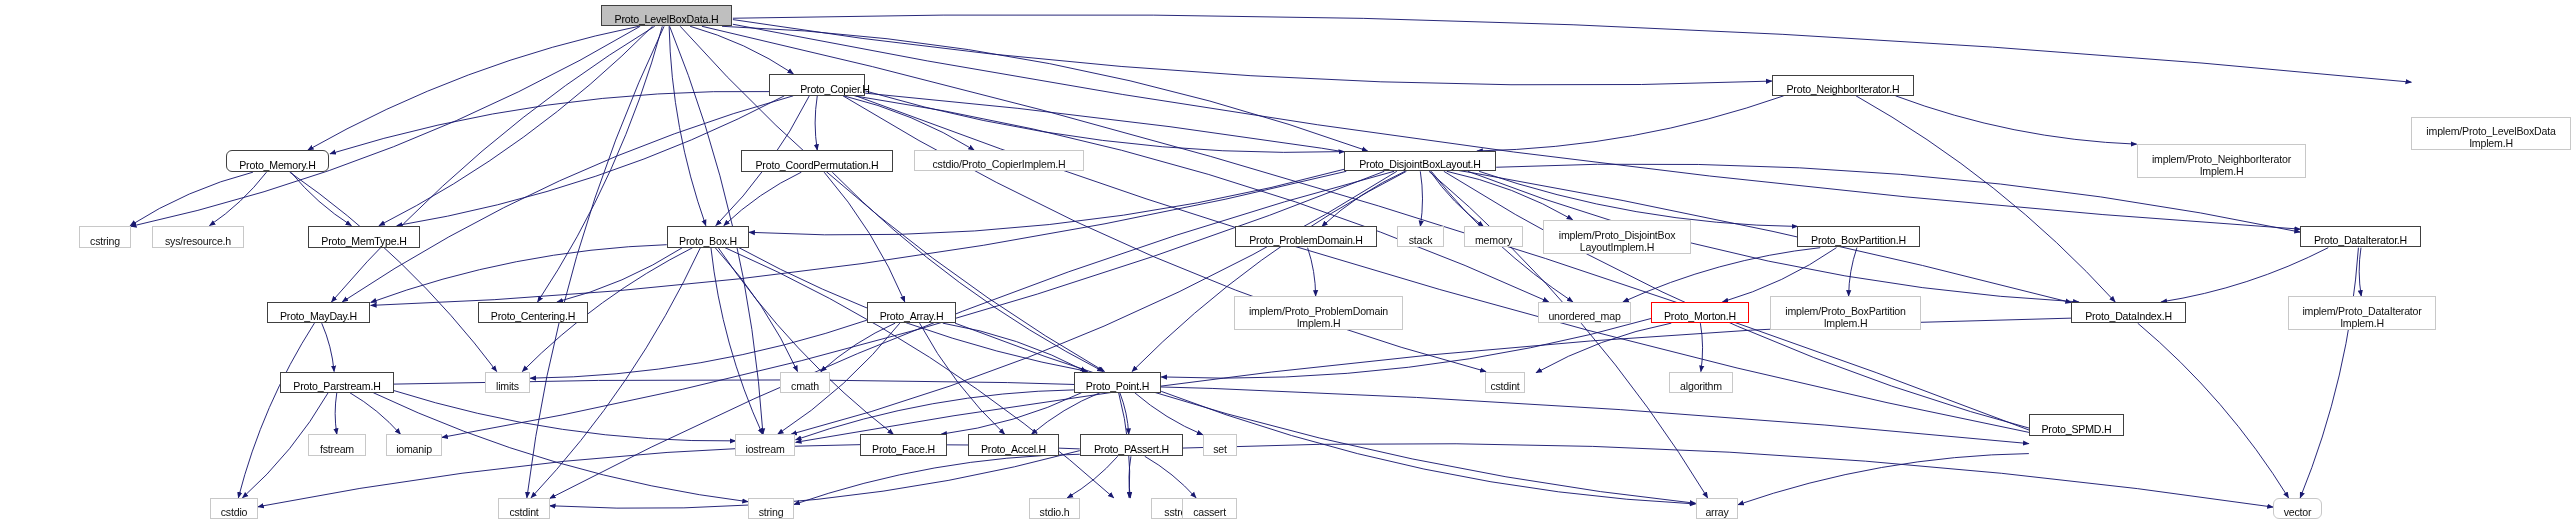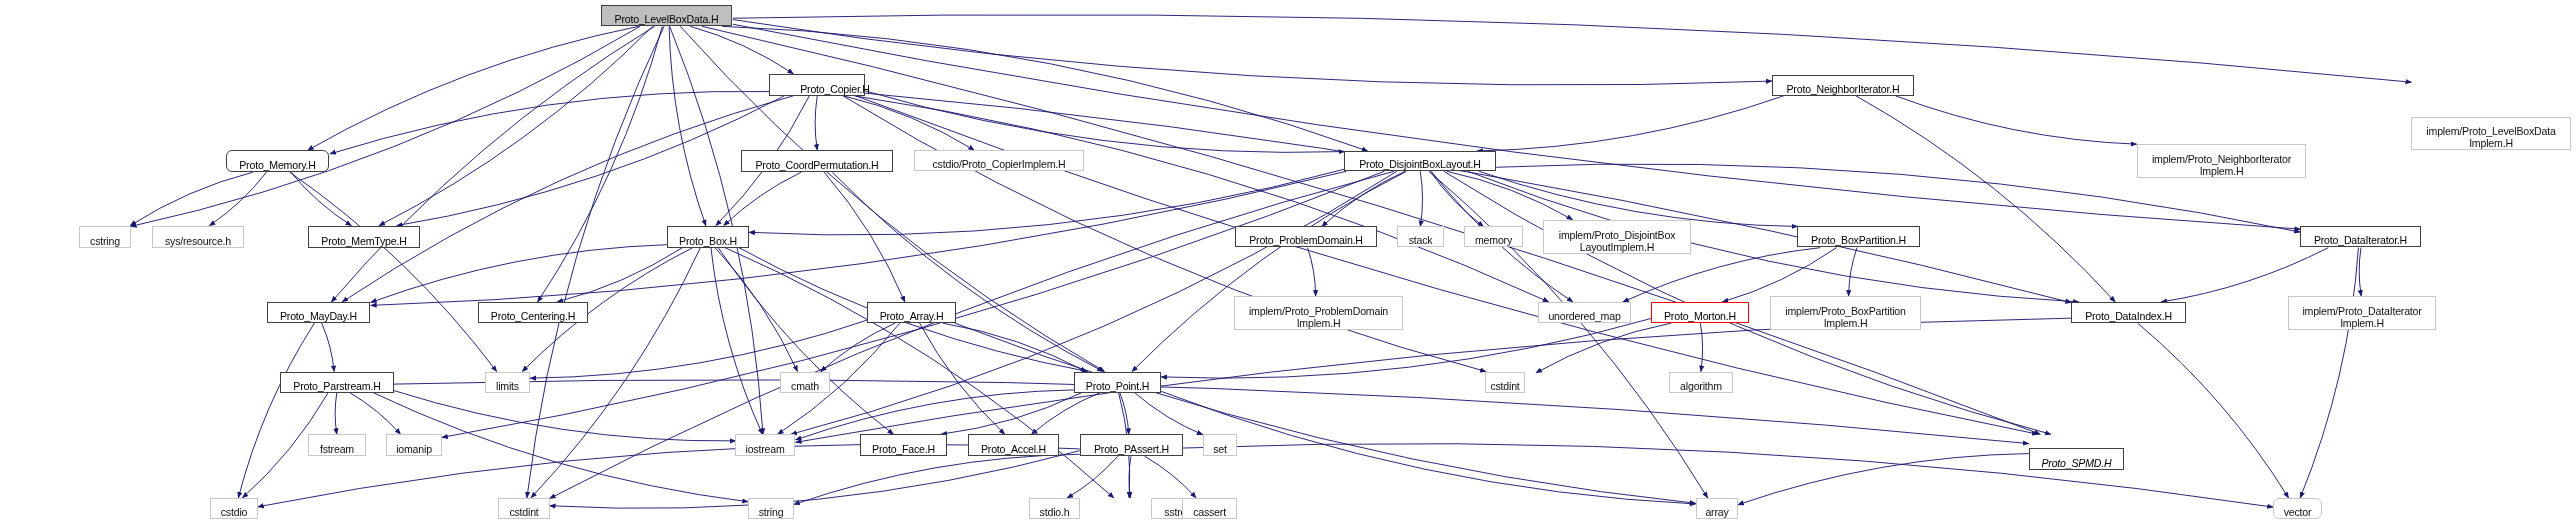--- a/index.html
+++ b/index.html
@@ -169,21 +169,21 @@
       <div class="node project" style="left: 1074px; top: 372px; width: 87px; height: 21px;"><span>Proto_Point.H</span></div>
       <div class="node system" style="left: 1485px; top: 372px; width: 40px; height: 21px;"><span>cstdint</span></div>
       <div class="node system" style="left: 1669px; top: 372px; width: 64px; height: 21px;"><span>algorithm</span></div>
       <div class="node system" style="left: 308px; top: 434px; width: 58px; height: 22px;"><span>fstream</span></div>
       <div class="node system" style="left: 386px; top: 434px; width: 56px; height: 22px;"><span>iomanip</span></div>
       <div class="node system" style="left: 735px; top: 434px; width: 60px; height: 22px;"><span>iostream</span></div>
       <div class="node project" style="left: 860px; top: 434px; width: 87px; height: 22px;"><span>Proto_Face.H</span></div>
       <div class="node project" style="left: 968px; top: 434px; width: 91px; height: 22px;"><span>Proto_Accel.H</span></div>
       <div class="node project" style="left: 1080px; top: 434px; width: 103px; height: 22px;"><span>Proto_PAssert.H</span></div>
       <div class="node system" style="left: 1203px; top: 434px; width: 34px; height: 22px;"><span>set</span></div>
-      <div class="node project" style="left: 2029px; top: 448px; width: 95px; height: 22px; font-style: italic;"><span>Proto_SPMD.H</span></div>
+      <div class="node project" style="left: 2029px; top: 414px; width: 95px; height: 22px;"><span>Proto_SPMD.H</span></div>
       <div class="node system" style="left: 210px; top: 498px; width: 48px; height: 21px;"><span>cstdio</span></div>
       <div class="node system" style="left: 498px; top: 498px; width: 52px; height: 21px;"><span>cstdint</span></div>
       <div class="node system" style="left: 748px; top: 498px; width: 46px; height: 21px;"><span>string</span></div>
       <div class="node system" style="left: 1029px; top: 498px; width: 51px; height: 21px;"><span>stdio.h</span></div>
       <div class="node system" style="left: 1151px; top: 498px; width: 63px; height: 21px;"><span>sstream</span></div>
       <div class="node system" style="left: 1182px; top: 498px; width: 55px; height: 21px;"><span>cassert</span></div>
       <div class="node system" style="left: 1696px; top: 498px; width: 42px; height: 21px;"><span>array</span></div>
       <div class="node system" style="left: 2273px; top: 498px; width: 49px; height: 21px; border-radius: 6px;"><span>vector</span></div>
     </div>
 </div>

